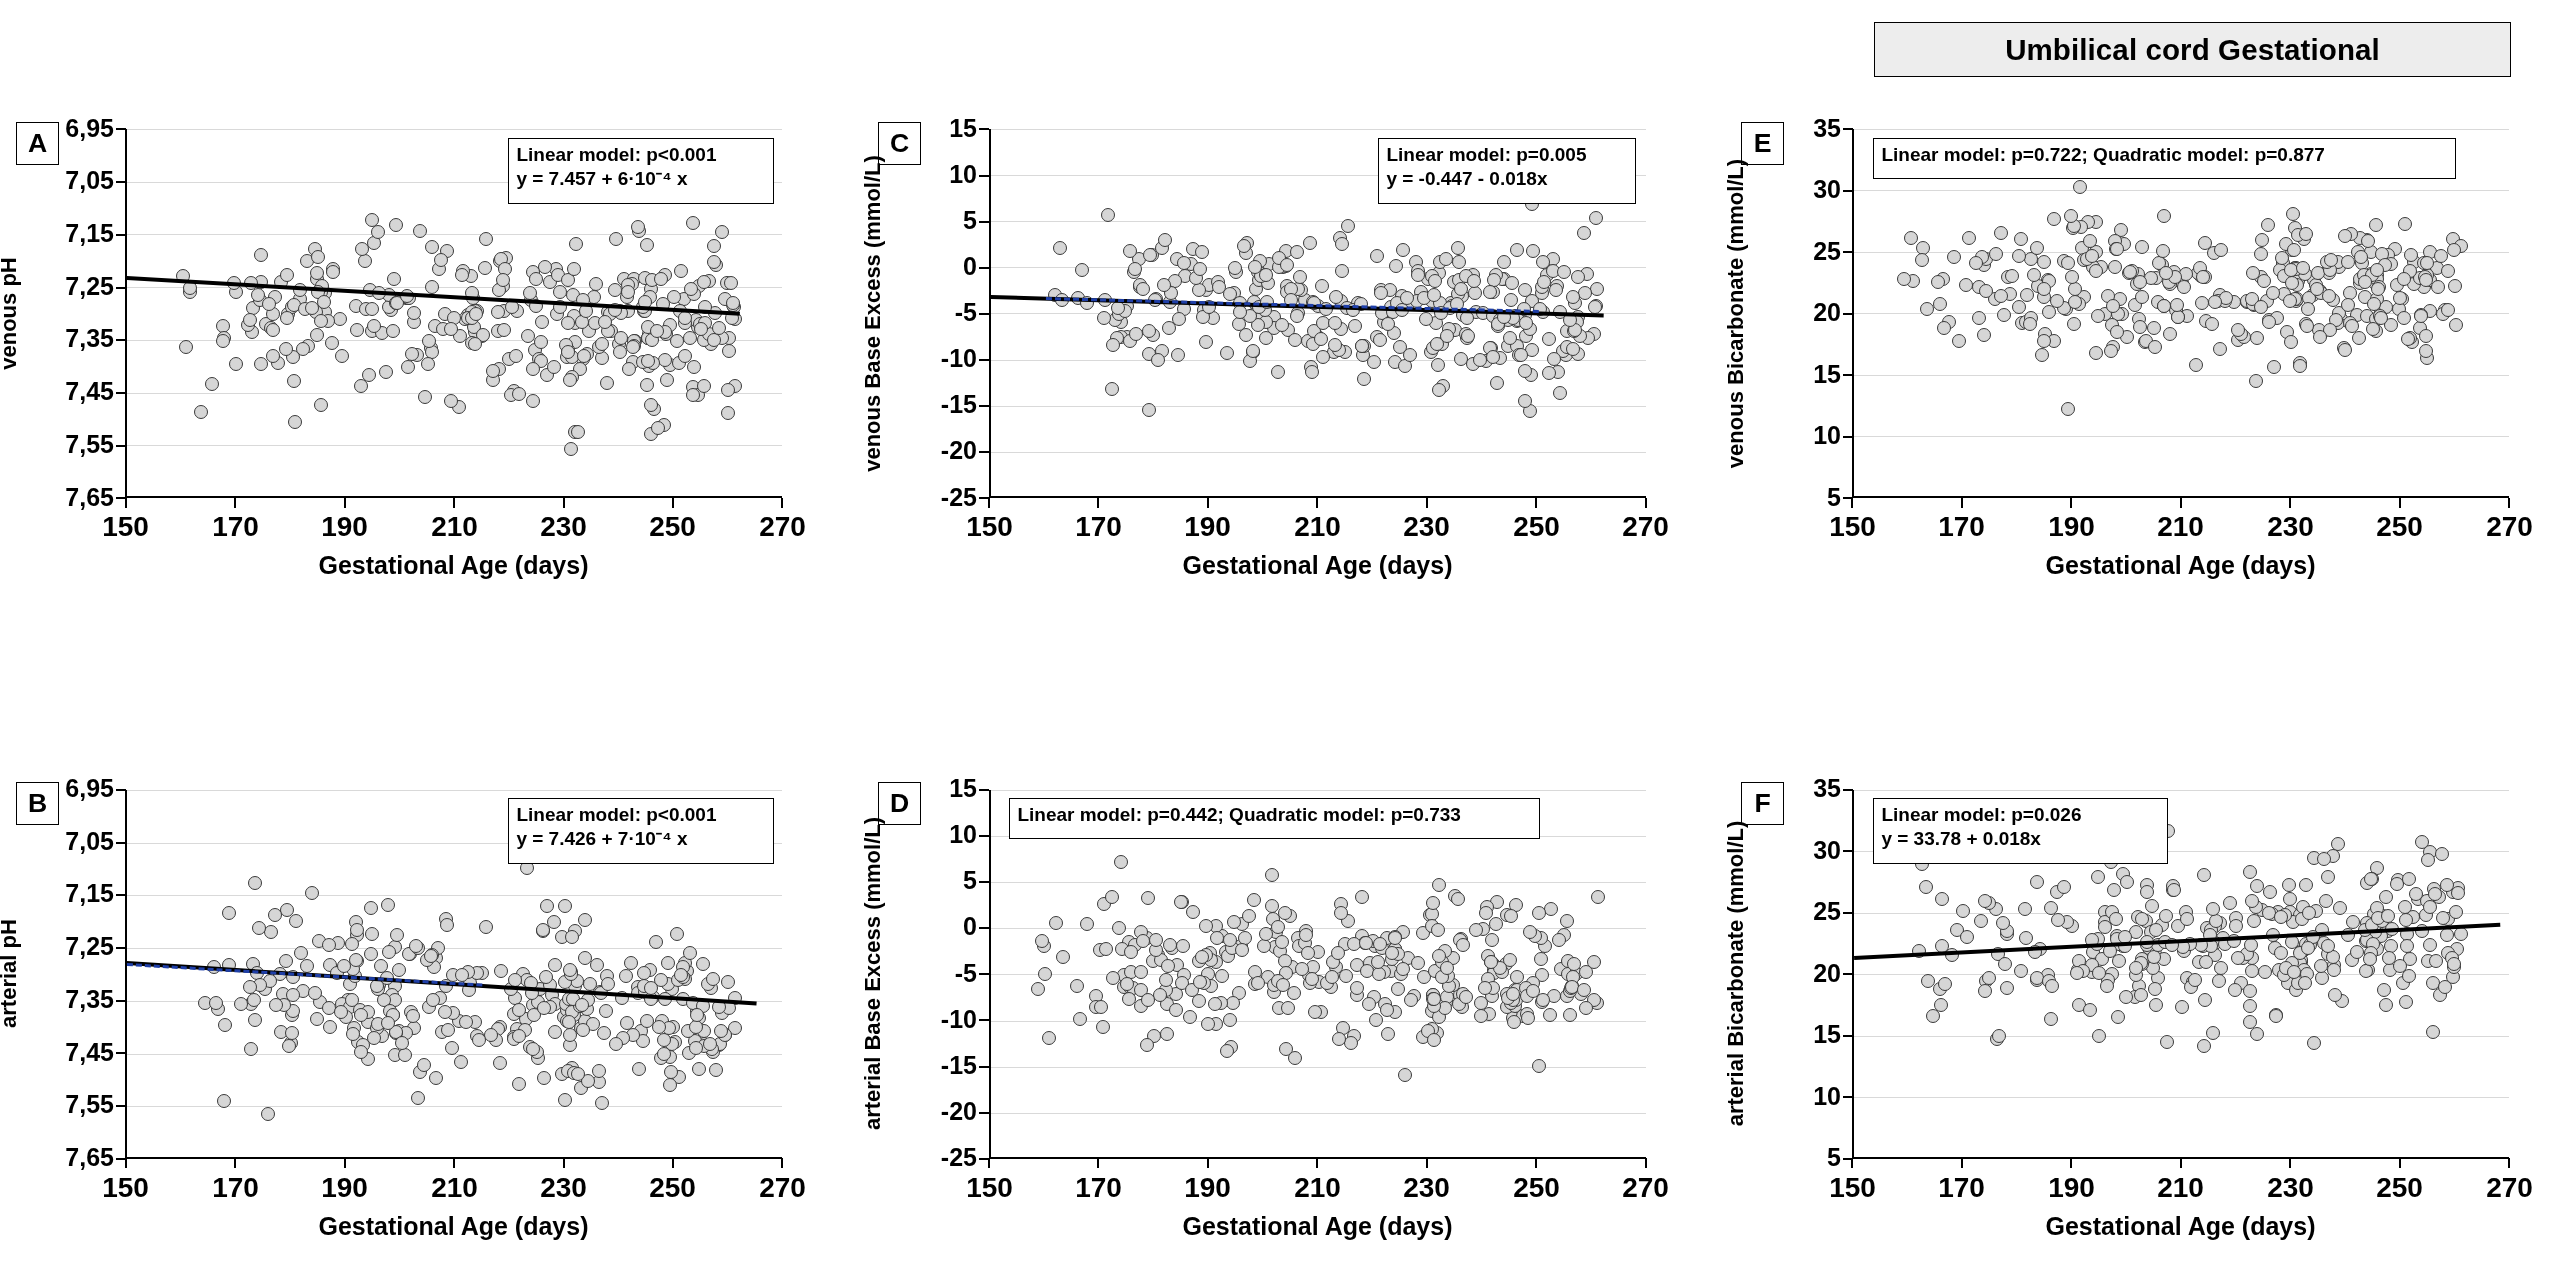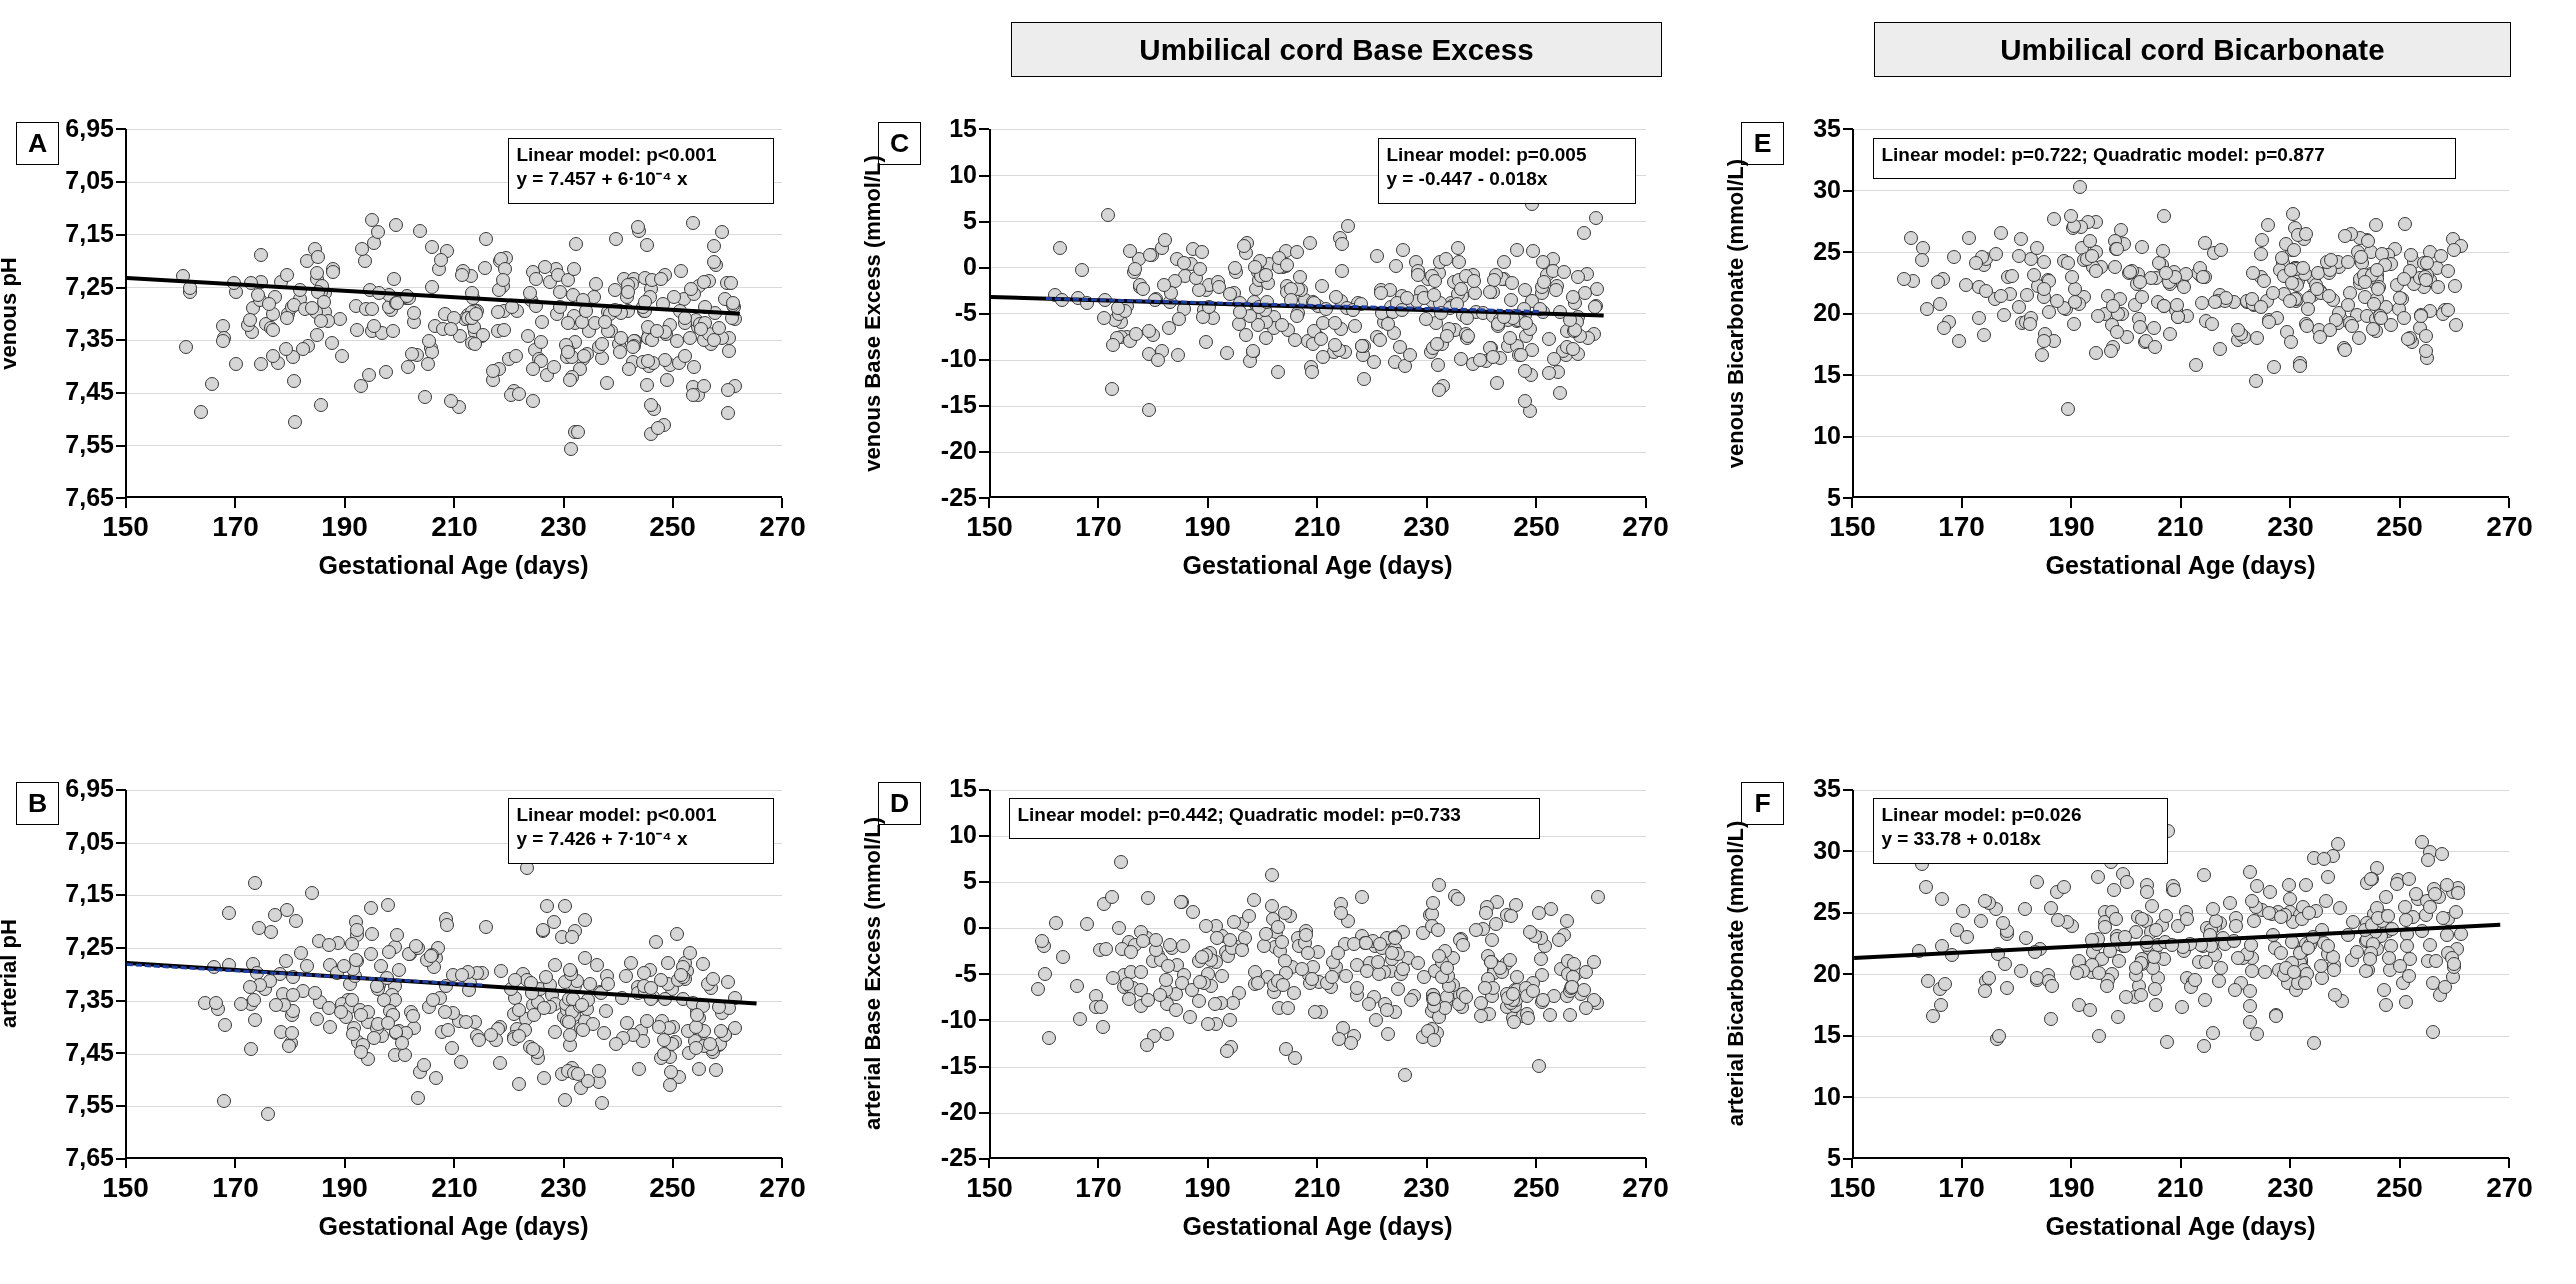--- a/index.html
+++ b/index.html
@@ -87,22 +87,21 @@
     background:#d6d6d6;
   }
   .fitline{position:absolute;height:0;border-top:4.4px solid #000;transform-origin:0 0;}
   .fitline-blue{position:absolute;height:0;border-top:3px dashed #1f3fa8;transform-origin:0 0;}
 </style>
 </head>
 <body>
 
 <div class="page">
 
-  <div class="col-title" style="left:1011px;top:22px;width:649px;height:53px;font-size:29.5px;">Umbilical cord Base Excess</div>
-  <div class="col-title" style="left:1874px;top:22px;width:635px;height:53px;font-size:29.5px;">Umbilical cord Bicarbonate</div>
+  <div class="col-title" style="left:1874px;top:22px;width:635px;height:53px;font-size:29.5px;">Umbilical cord Gestational</div>
 
   <div id="panels">
       <div class="panel" style="left: 0px; top: 0px; position: absolute; width: 2576px; height: 1285px; pointer-events: none;">
         <div class="panel-letter" style="left: 16px; top: 122px; width: 41px; height: 41px; font-size: 26.6px;">A</div>
         <div class="plotbox" style="left: 125px; top: 129px; width: 657px; height: 369px;">
           <div class="gridline" style="top: 0px;"></div>
           <div class="gridline" style="top: 53px;"></div>
           <div class="gridline" style="top: 105px;"></div>
           <div class="gridline" style="top: 158px;"></div>
           <div class="gridline" style="top: 211px;"></div>

